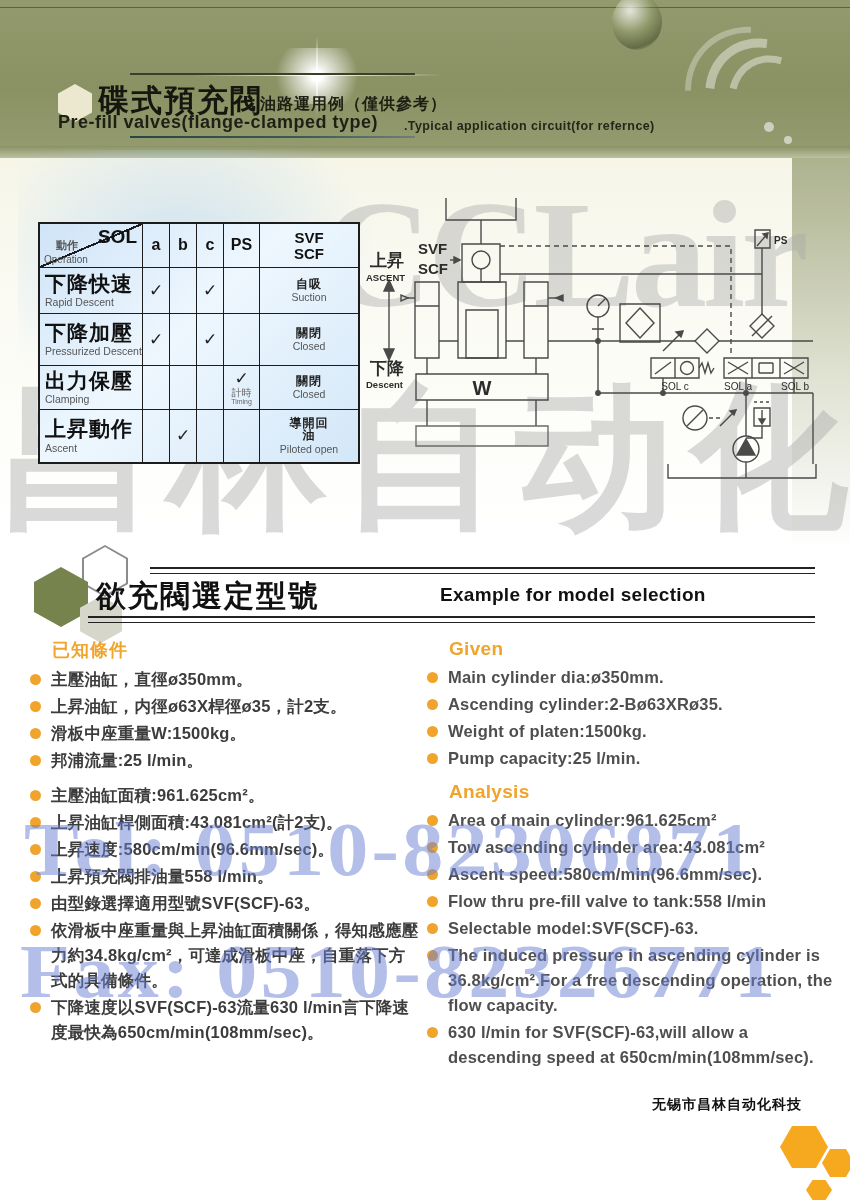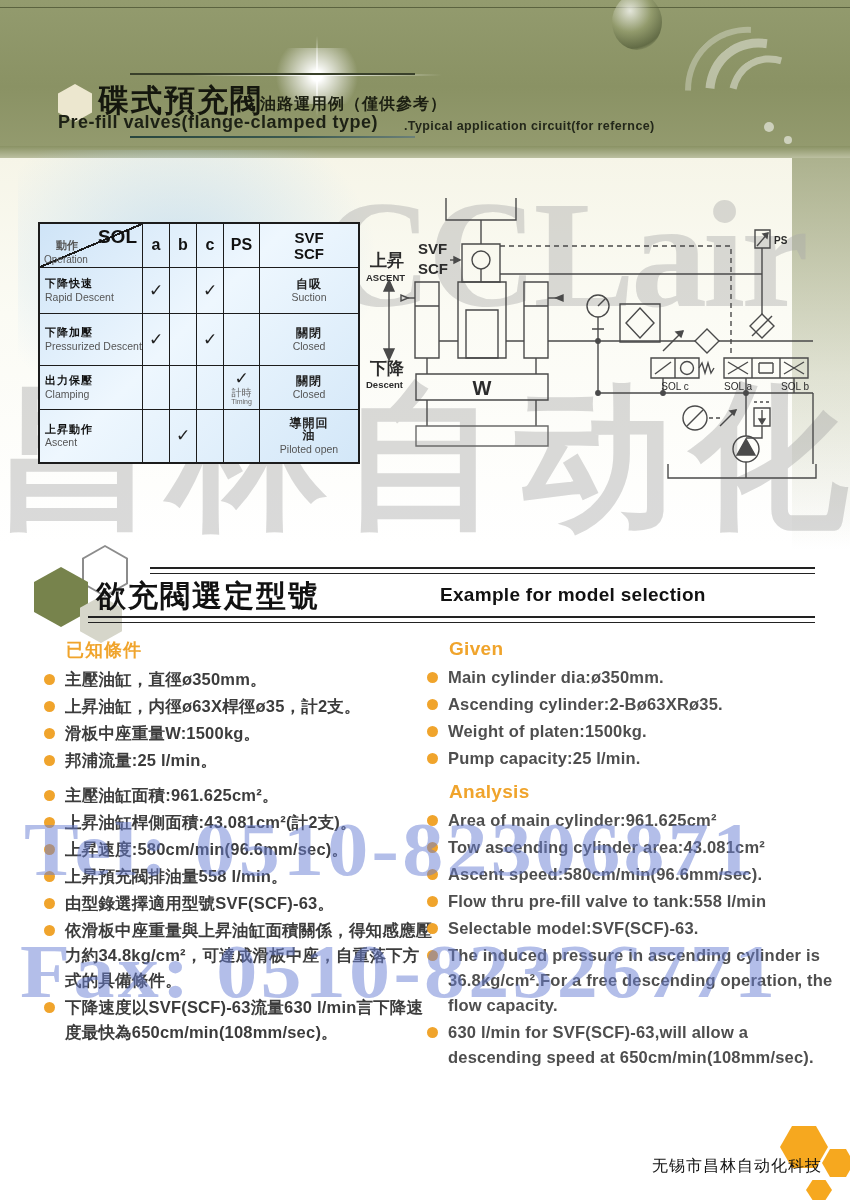--- a/index.html
+++ b/index.html
@@ -69,21 +69,21 @@
   .op-table .cell:nth-child(6n){border-right:none;}
   .op-table .cell.last-row{border-bottom:none;}
   .corner{position:relative;align-items:stretch !important;
     background-image:linear-gradient(to bottom right,transparent calc(50% - 1px),#1c1c1c calc(50% - 1px),#1c1c1c calc(50% + 1px),transparent calc(50% + 1px));}
   .corner .sol{position:absolute;right:5px;top:3px;font-size:19px;font-weight:bold;color:#111;}
   .corner .zh{position:absolute;left:4px;bottom:15px;font-size:11px;font-weight:bold;color:#555;padding-left:12px;}
   .corner .en{position:absolute;left:4px;bottom:2px;font-size:10px;color:#555;}
   .colhead{font-size:16px;font-weight:bold;color:#111;}
   .reshead{font-size:15px;font-weight:bold;color:#111;line-height:1.15;}
   .opcell{align-items:flex-start !important;padding-left:5px;}
-  .op-zh{font-size:11px;font-weight:bold;color:#111;letter-spacing:1px;}
+  .op-zh{font-size:21px;font-weight:bold;color:#111;letter-spacing:1px;}
   .op-en{font-size:10.5px;color:#555;margin-top:2px;}
   .chk{font-size:17px;font-weight:bold;color:#222;}
   .ps-note-zh{font-size:10px;color:#666;}
   .ps-note-en{font-size:7px;color:#666;}
   .res-zh{font-size:12px;font-weight:bold;color:#222;letter-spacing:1px;display:inline-block;max-width:42px;word-break:break-all;text-align:center;}
   .res-en{font-size:10.5px;color:#555;margin-top:2px;}
 
   
   .diagram{position:absolute;left:358px;top:186px;width:492px;height:318px;z-index:2;}
   .diagram path,.diagram rect,.diagram circle,.diagram line,.diagram polyline{vector-effect:non-scaling-stroke;}
@@ -95,36 +95,36 @@
   .sel-hex-outline .inner{position:absolute;left:2px;top:2px;width:42px;height:48px;background:#fff;}
   .sel-hex-olive{left:34px;top:567px;width:54px;height:60px;background:#77834c;}
   .sel-hex-gray{left:80px;top:596px;width:42px;height:47px;background:#d6d6ca;}
   .sel-rule-top{left:150px;top:567px;width:665px;height:4px;border-top:2px solid #222;border-bottom:1px solid #222;}
   .sel-zh{left:96px;top:576px;font-size:30px;font-weight:bold;color:#111;letter-spacing:2px;}
   .sel-en{left:432px;top:584px;font-size:19px;font-weight:bold;color:#111;letter-spacing:.3px;margin-left:8px;}
   .sel-rule-bot{left:88px;top:616px;width:727px;height:4px;border-top:2px solid #222;border-bottom:1px solid #222;}
 
   
   .col{position:absolute;top:638px;z-index:3;}
-  .col-left{left:42px;width:392px;}
+  .col-left{left:28px;width:392px;}
   .col-right{left:425px;width:414px;}
   .col h3{margin:0 0 5px 24px;font-size:18px;font-weight:bold;color:#f0a42c;letter-spacing:1px;}
   .col h3.en{font-size:19px;letter-spacing:.3px;}
   .col ul{list-style:none;margin:0 0 10px 0;padding:0;}
   .col li{display:flex;align-items:flex-start;margin-bottom:2px;}
   .bullet{flex:0 0 11px;width:11px;height:11px;border-radius:50%;background:#f0a42c;margin:7px 10px 0 2px;}
   .itxt{font-size:16.5px;line-height:25px;color:#3c3c3c;font-weight:600;letter-spacing:.2px;}
   .col-right .itxt{color:#4e4e4e;font-weight:600;}
 
   
   .footer-hex{position:absolute;background:#f6a81f;z-index:2;}
   .fh1{left:780px;top:1126px;width:48px;height:42px;}
   .fh2{left:822px;top:1149px;width:32px;height:28px;}
   .fh3{left:806px;top:1180px;width:26px;height:20px;}
-  .footer-text{position:absolute;left:652px;top:1156px;font-size:16px;font-weight:normal;color:#111;
+  .footer-text{position:absolute;left:652px;top:1096px;font-size:14px;font-weight:bold;color:#111;
     letter-spacing:1px;z-index:3;}
 </style>
 </head>
 <body>
 
 <div class="page">
 
   <div class="top-band">
     <div class="band-topline"></div>
     <div class="sparkle"></div>

